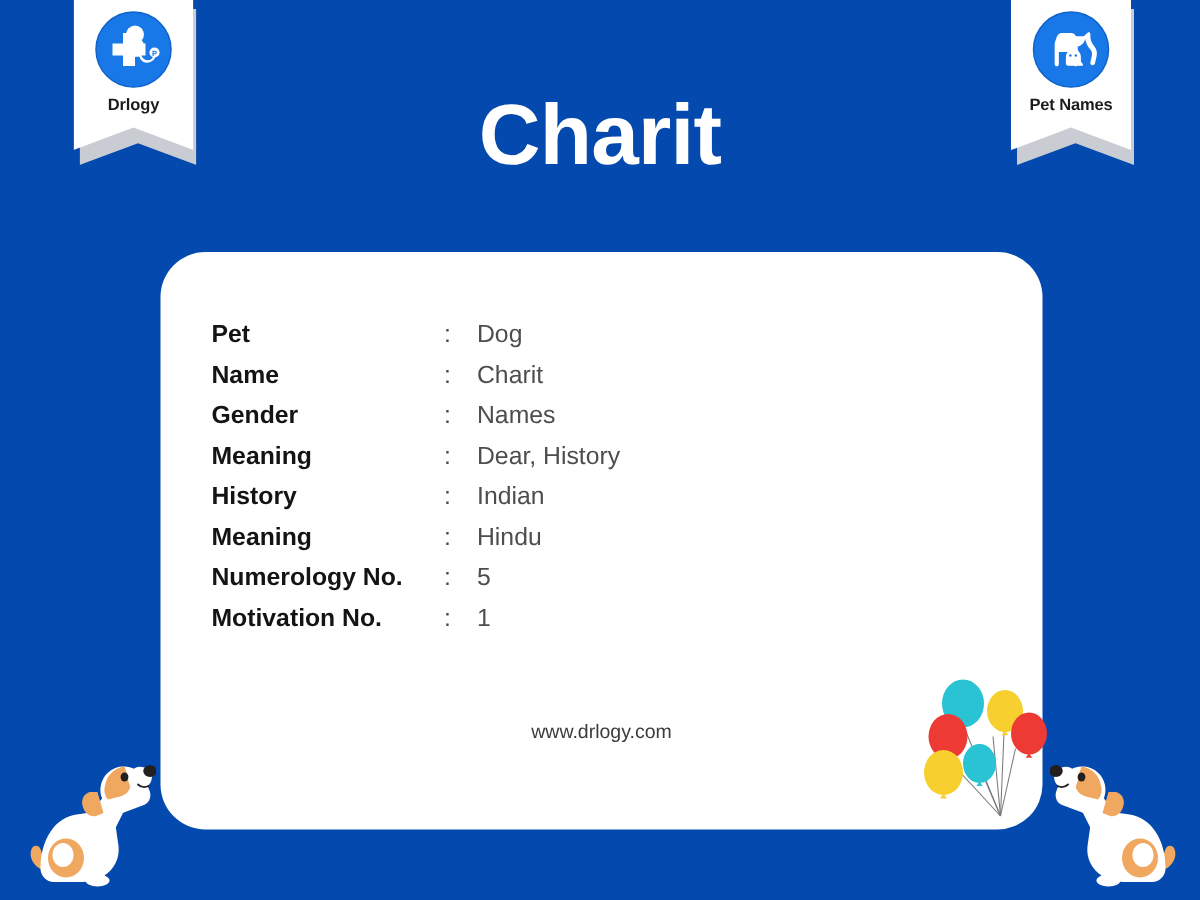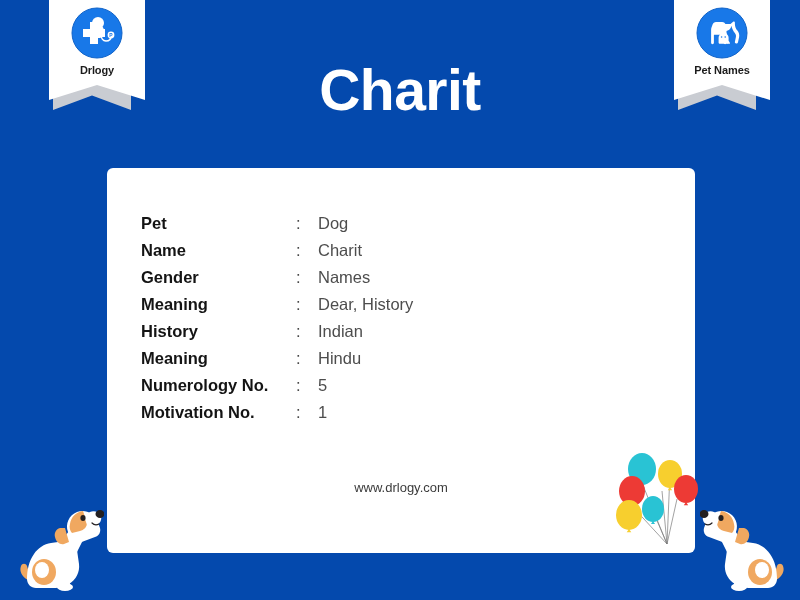--- a/index.html
+++ b/index.html
@@ -29,21 +29,21 @@
     position: absolute;
     top: 6px;
     left: 4px;
     width: 78px;
     height: 104px;
     background: #c9ccd2;
     clip-path: polygon(0 0, 100% 0, 100% 100%, 50% 86%, 0 100%);
   }
   .badge-body {
     position: relative;
-    width: 96px;
+    width: 80px;
     height: 100px;
     background: #ffffff;
     clip-path: polygon(0 0, 100% 0, 100% 100%, 50% 85%, 0 100%);
     display: flex;
     flex-direction: column;
     align-items: center;
     padding-top: 7px;
     box-sizing: border-box;
   }
   .badge-logo {
@@ -76,21 +76,21 @@
   }
 
   
   .card {
     position: absolute;
     left: 107px;
     top: 168px;
     width: 588px;
     height: 385px;
     background: #ffffff;
-    border-radius: 6px;
+    border-radius: 30px;
     z-index: 4;
     overflow: hidden;
   }
 
   .info-table {
     position: absolute;
     left: 34px;
     top: 42px;
     border-collapse: collapse;
   }

